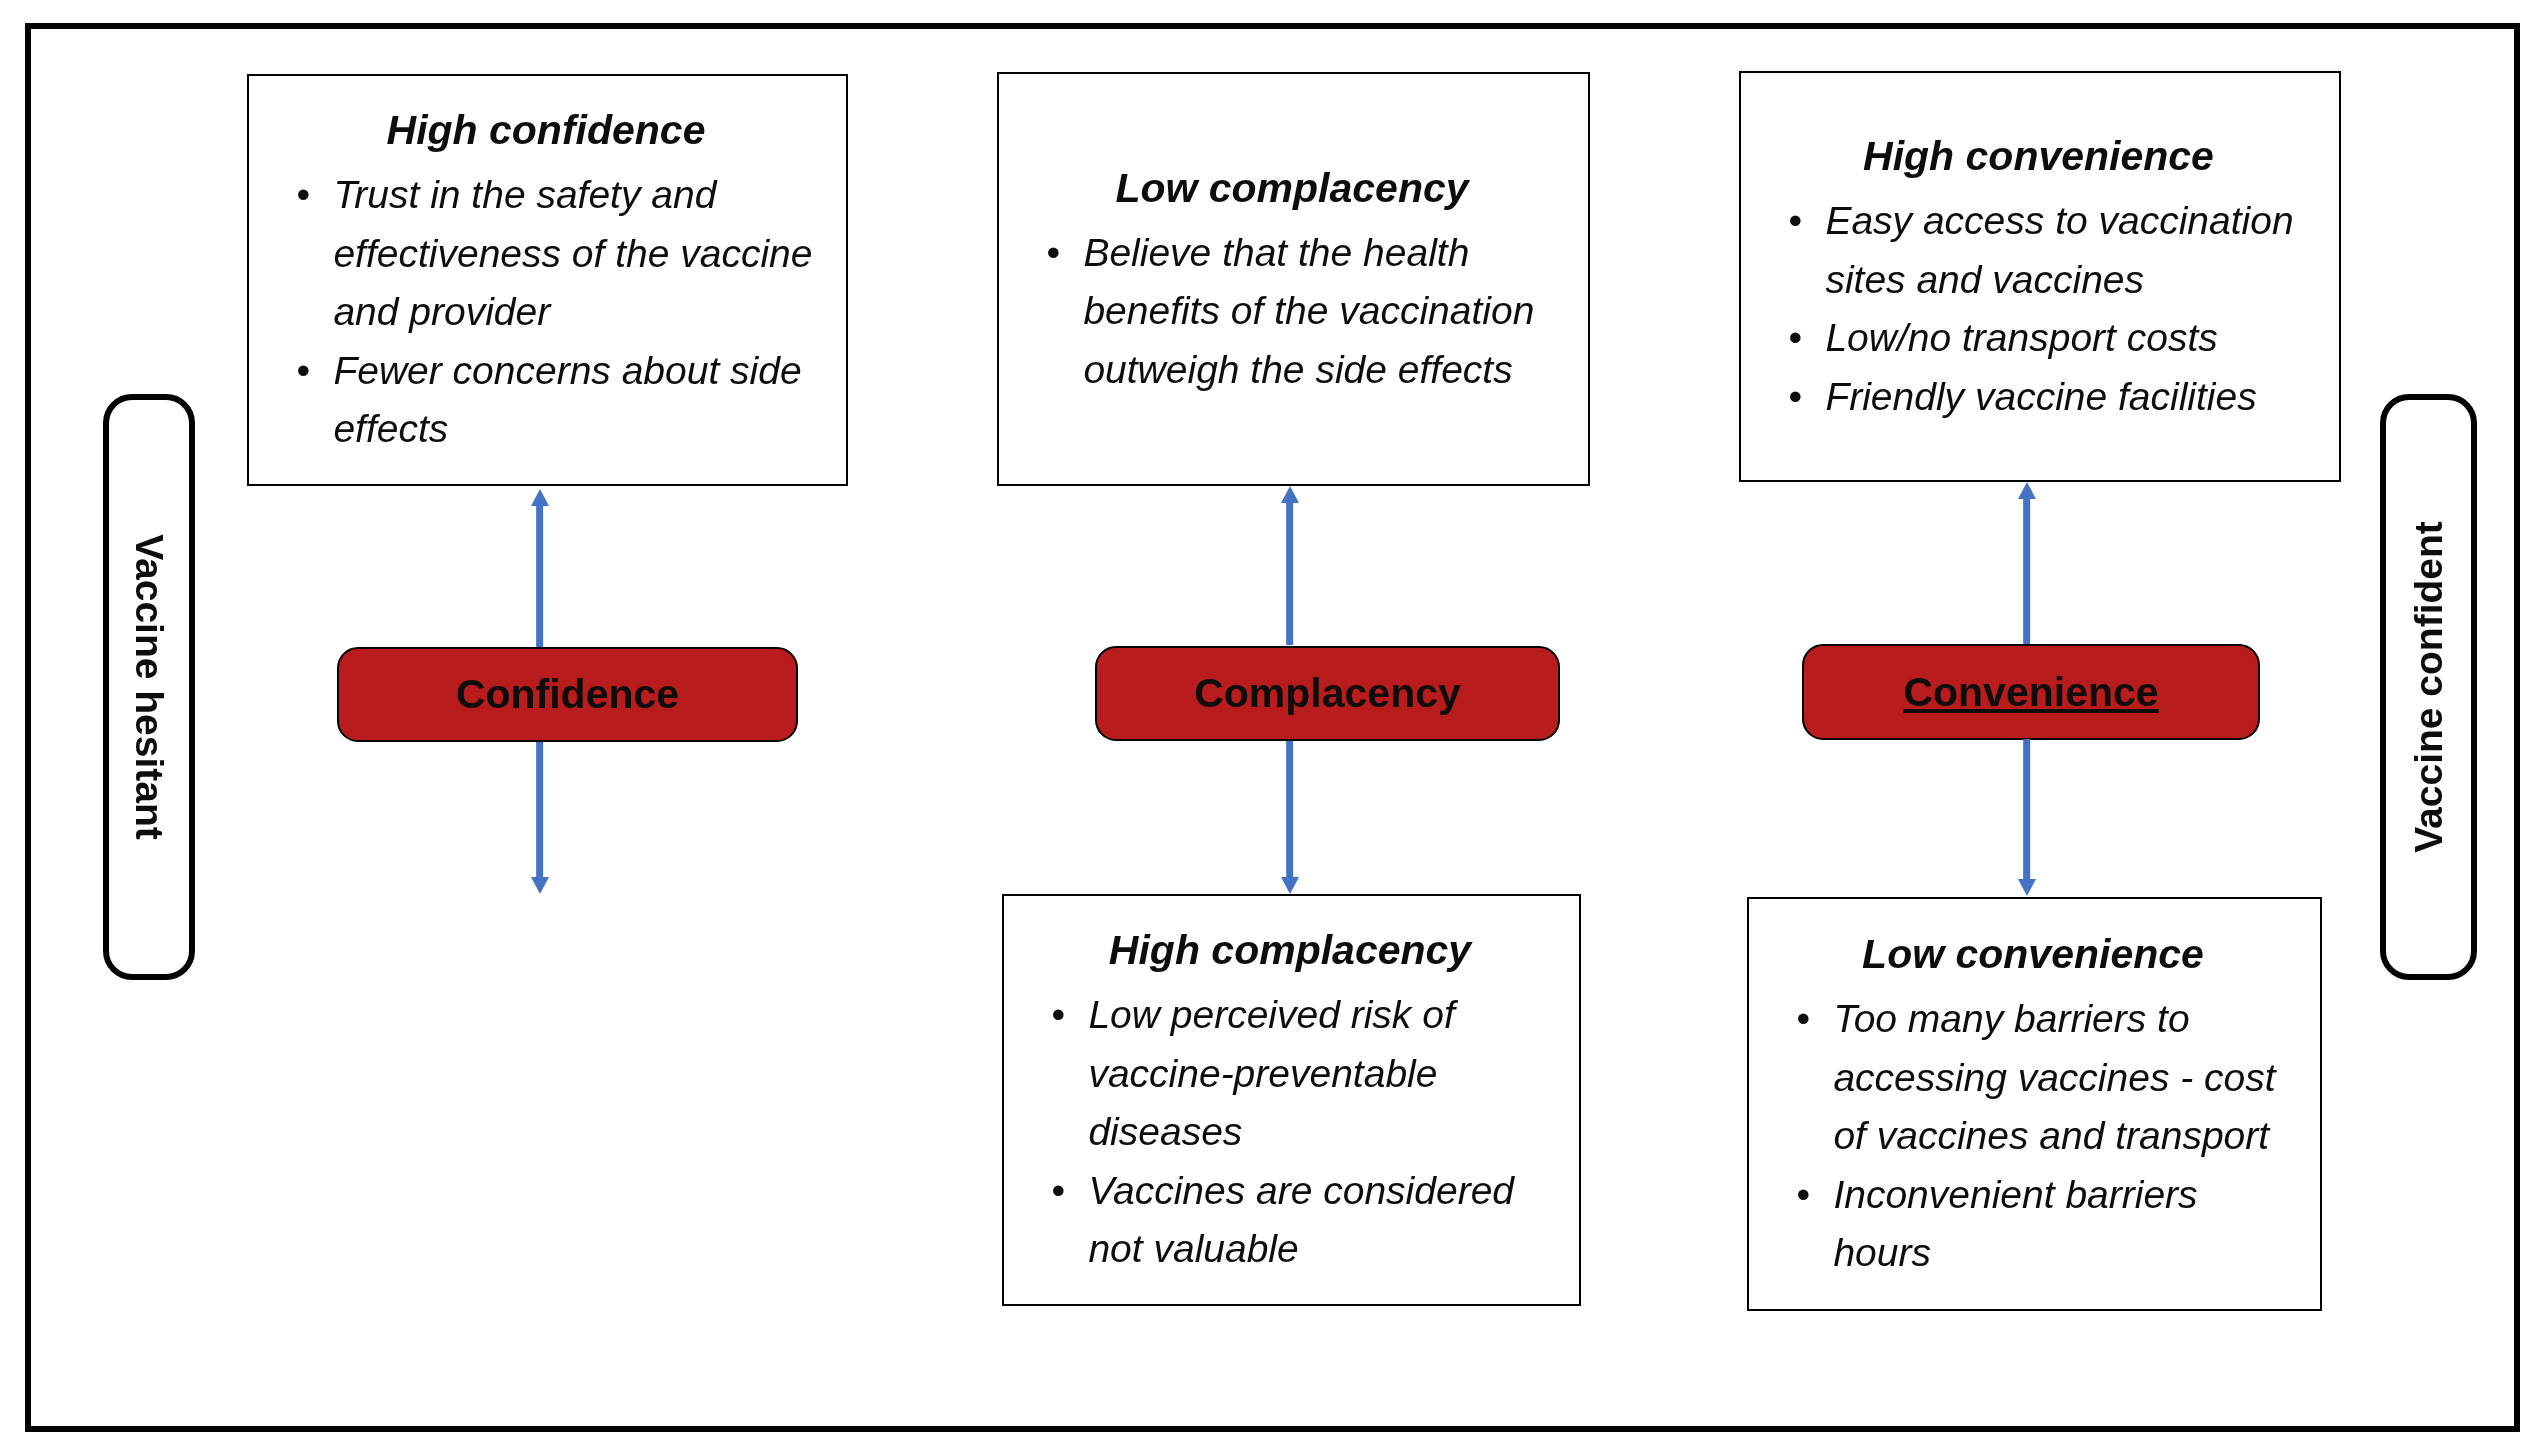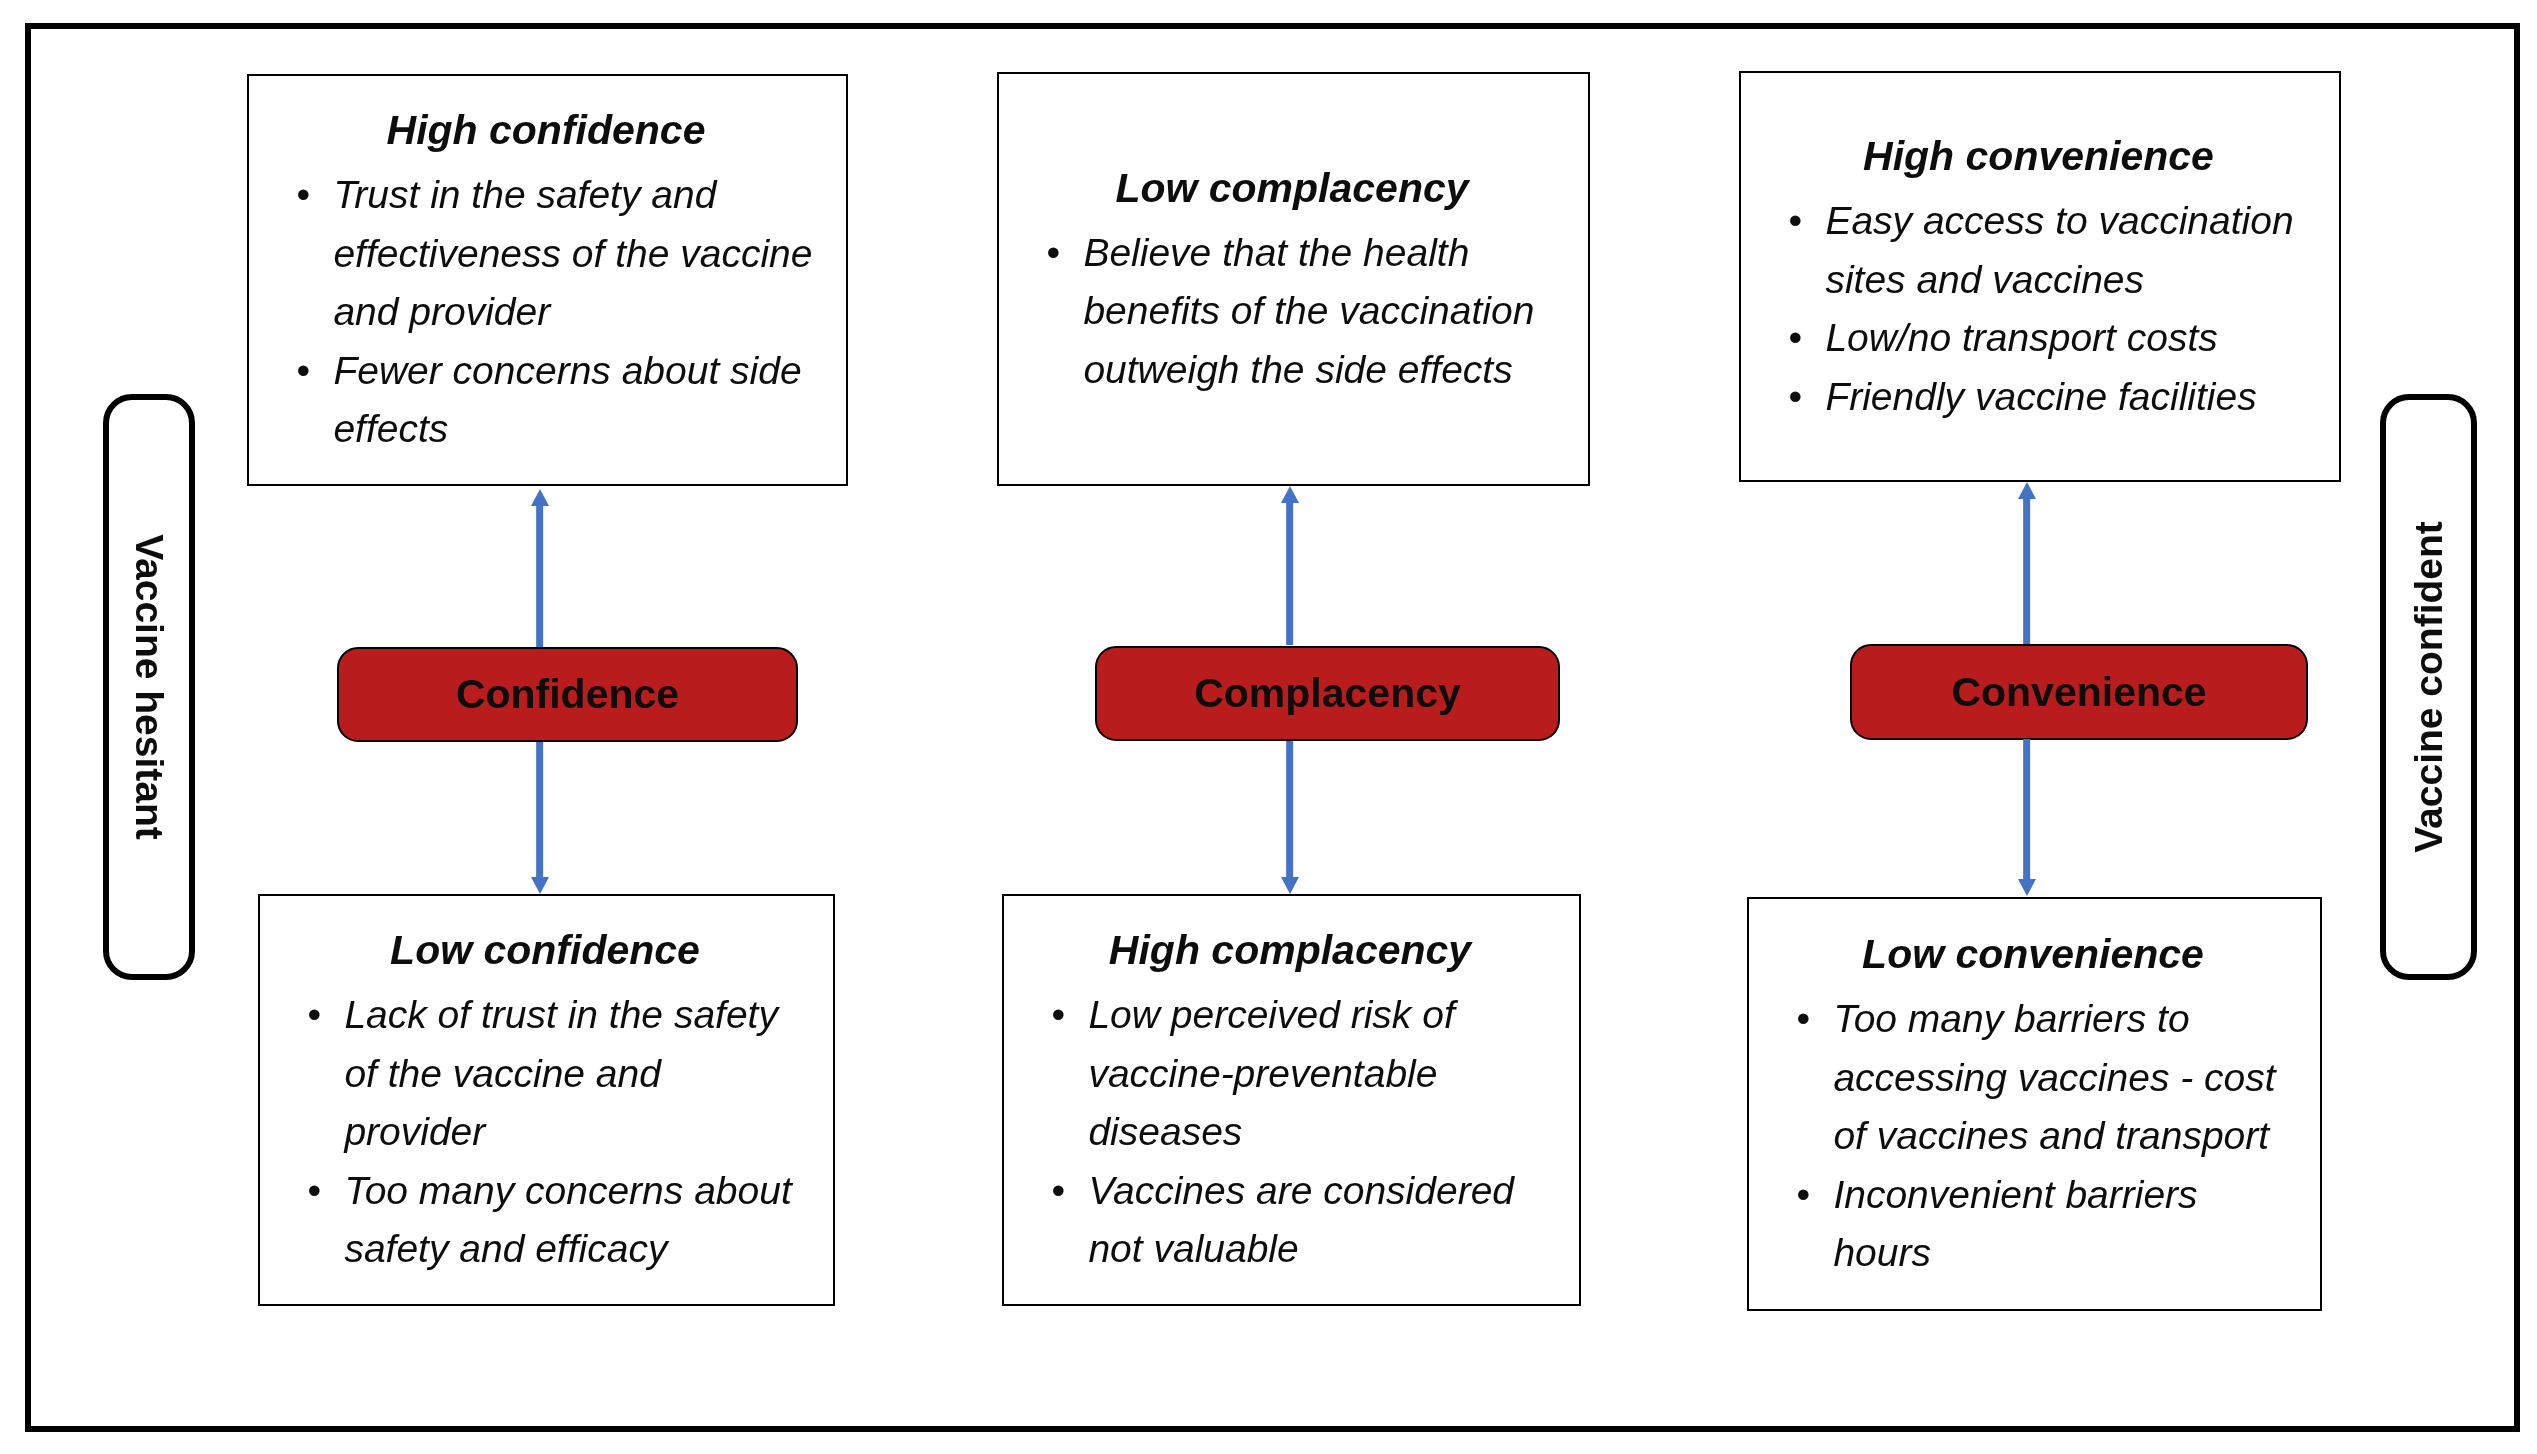--- a/index.html
+++ b/index.html
@@ -150,27 +150,20 @@
 
   <div class="factor-box" style="left:337px; top:647px; width:461px; height:95px;">
     <div class="factor-label">Confidence</div>
   </div>
 
   <div class="arrow down" style="left:530px; top:742px; height:152px;">
     <div class="shaft"></div>
     <div class="head"></div>
   </div>
 
-  <div class="box" style="left:258px; top:894px; width:577px; height:412px;">
-    <div class="box-title">Low confidence</div>
-    <ul class="bullets">
-      <li>Lack of trust in the safety of the vaccine and provider</li>
-      <li>Too many concerns about safety and efficacy</li>
-    </ul>
-  </div>
 
   <div class="box" style="left:997px; top:72px; width:593px; height:414px;">
     <div class="box-title">Low complacency</div>
     <ul class="bullets">
       <li>Believe that the health benefits of the vaccination outweigh the side effects</li>
     </ul>
   </div>
 
   <div class="arrow up" style="left:1280px; top:486px; height:159px;">
     <div class="head"></div>
@@ -201,21 +194,21 @@
       <li>Low/no transport costs</li>
       <li>Friendly vaccine facilities</li>
     </ul>
   </div>
 
   <div class="arrow up" style="left:2017px; top:482px; height:162px;">
     <div class="head"></div>
     <div class="shaft"></div>
   </div>
 
-  <div class="factor-box" style="left:1850px; top:644px; width:458px; height:96px;">
+  <div class="factor-box" style="left:1802px; top:644px; width:458px; height:96px;text-decoration:underline;">
     <div class="factor-label">Convenience</div>
   </div>
 
   <div class="arrow down" style="left:2017px; top:739px; height:157px;">
     <div class="shaft"></div>
     <div class="head"></div>
   </div>
 
   <div class="box" style="left:1747px; top:897px; width:575px; height:414px;">
     <div class="box-title">Low convenience</div>

